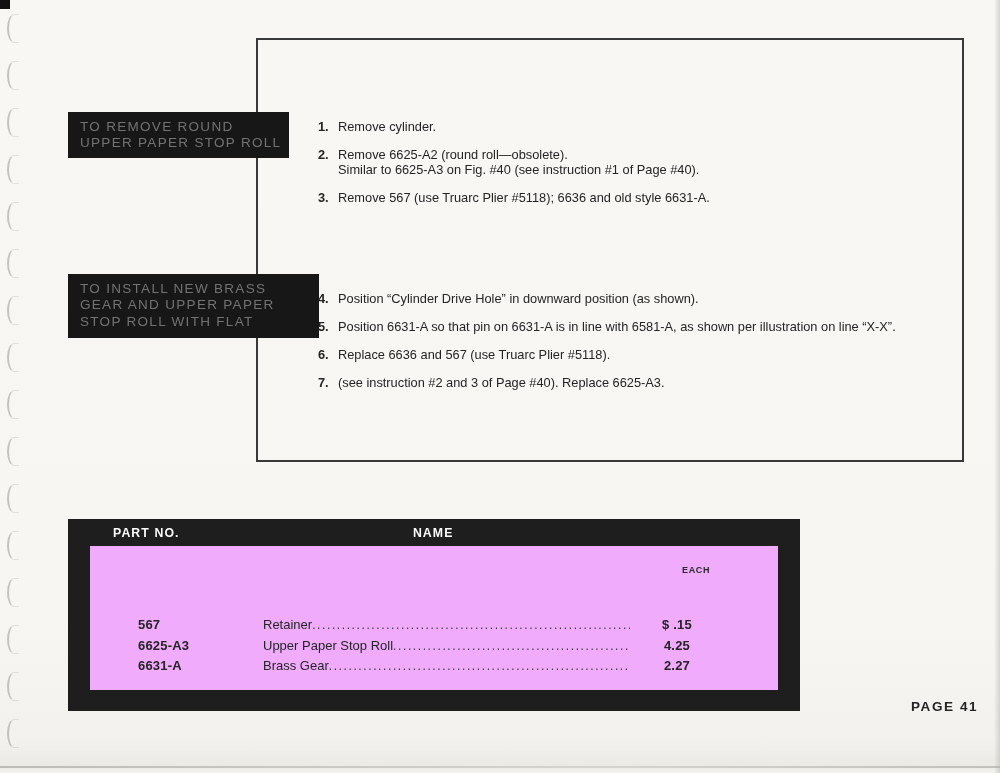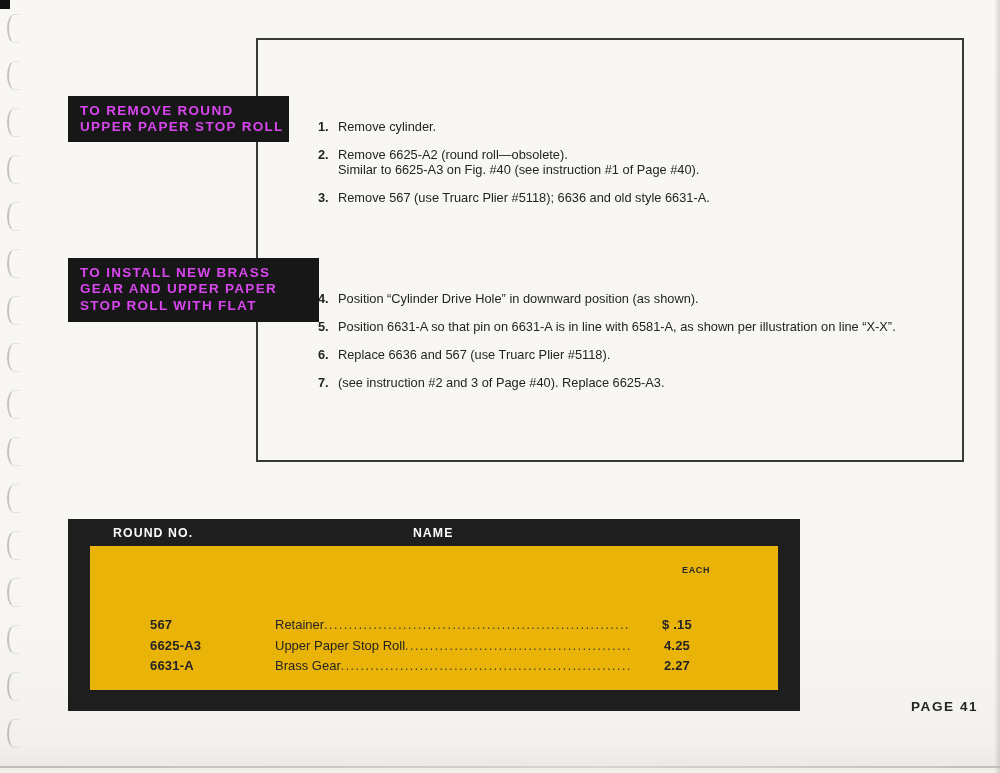--- a/index.html
+++ b/index.html
@@ -42,26 +42,27 @@
   
   .instruction-box {
     position: absolute; left: 256px; top: 38px;
     width: 704px; height: 420px;
     border: 2px solid #393939;
     background: transparent;
   }
   
   .label-box {
     position: absolute; left: 68px;
-    background: #171717; color: #d946ef;
-    font-weight: bold; font-size: 13.5px;
+    background: #171717; color: #737373;
+    font-weight: normal; font-size: 13.5px;
     letter-spacing: 1.3px; line-height: 16.4px;
     padding: 7px 0 6px 12px;
     white-space: pre-line;
     box-sizing: border-box;
+    margin-top: 16px;
   }
   .label-box.first  { top: 96px;  width: 221px; height: 46px; }
   .label-box.second { top: 258px; width: 251px; height: 64px; }
   
   .steps { position: absolute; width: 660px; }
   .steps.group-a { left: 318px; top: 120px; }
   .steps.group-b { left: 318px; top: 292px; }
   .step { display: flex; margin-bottom: 13.5px; font-size: 12.8px; }
   .step .num { font-weight: bold; width: 20px; flex: none; line-height: 14.6px; }
   .step .lines { flex: 1; }
@@ -75,27 +76,27 @@
   .pt-header { position: relative; height: 27px; color: #fbfbfb; }
   .pt-header span {
     position: absolute; top: 7px;
     font-weight: bold; font-size: 12.3px; letter-spacing: 1.1px;
   }
   .pt-header .h-part  { left: 45px; }
   .pt-header .h-name  { left: 50%; transform: translateX(-52%); }
   .pt-header .h-price { right: 64px; margin-top: 48px; }
   .pt-inner {
     position: absolute; left: 22px; right: 22px; top: 27px; bottom: 21px;
-    background: #eab308;
+    background: #f0abfc;
   }
   .each-label {
     position: absolute; top: 19px; right: 68px;
     font-size: 9px; font-weight: bold; letter-spacing: .6px; color: #2a2a2a;
   }
-  .pt-rows { position: absolute; left: 0; right: 0; top: 33px; padding-left: 12px; }
+  .pt-rows { position: absolute; left: 0; right: 0; top: 33px; }
   .pt-row { display: flex; align-items: baseline; height: 20.5px; font-size: 13px; }
   .pt-part {
     flex: none; width: 125px; padding-left: 48px;
     font-weight: bold; letter-spacing: .2px;
   }
   .pt-leaderwrap { flex: 1; display: flex; overflow: hidden; align-items: baseline; }
   .pt-name { white-space: nowrap; margin-top: 38px; }
   .pt-leader {
     flex: 1; overflow: hidden; white-space: nowrap;
     margin-right: 8px; color: #3a3a3a; letter-spacing: 1.6px; font-size: 12px;
@@ -189,21 +190,21 @@
       <div class="step">
         <span class="num">7.</span>
         <div class="lines">
           <div class="line">(see instruction #2 and 3 of Page #40). Replace 6625-A3.</div>
         </div>
       </div>
     </div>
 
   <div class="parts-table">
     <div class="pt-header">
-      <span class="h-part">ROUND NO.</span>
+      <span class="h-part">PART NO.</span>
       <span class="h-name">NAME</span>
       <span class="h-price">LIST PRICE</span>
     </div>
     <div class="pt-inner">
       <div class="each-label">EACH</div>
       <div class="pt-rows">
           <div class="pt-row">
             <span class="pt-part">567</span>
             <span class="pt-leaderwrap">
               <span class="pt-name">Retainer</span>

